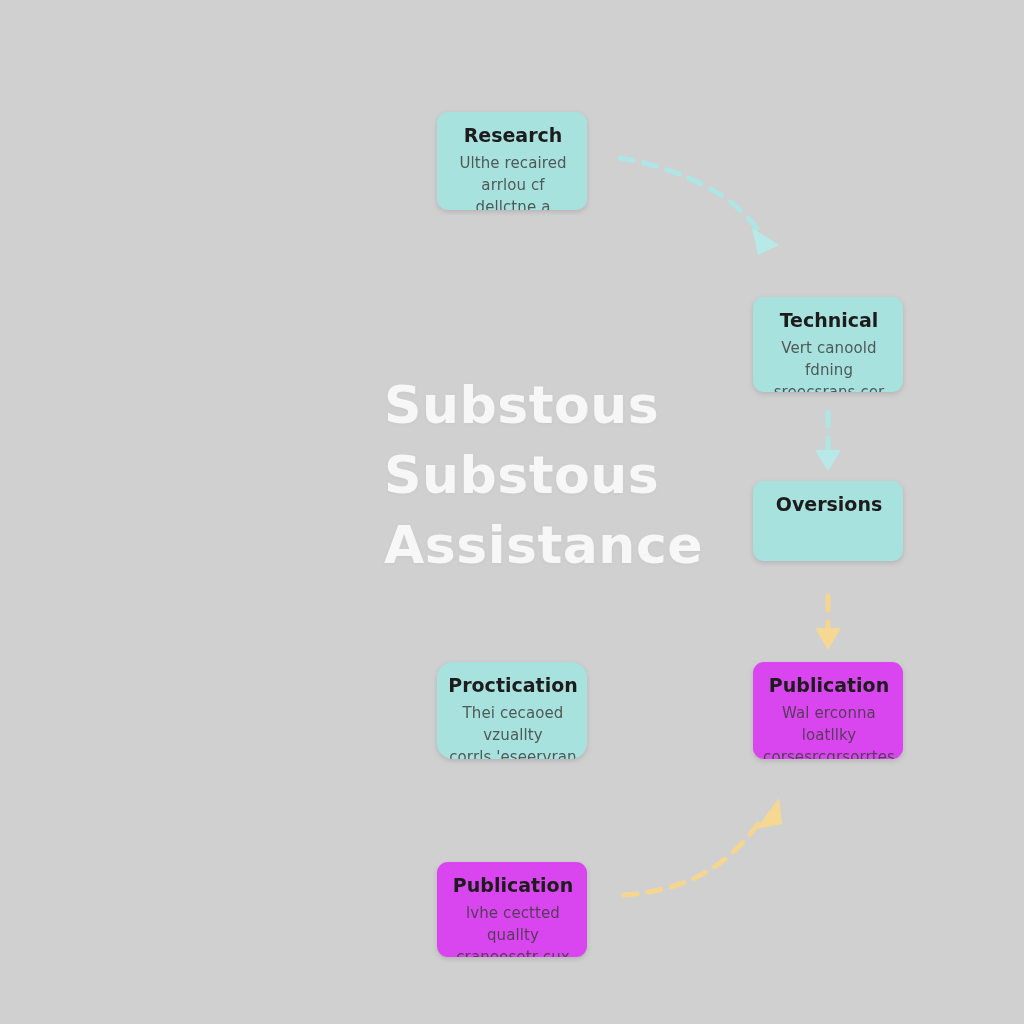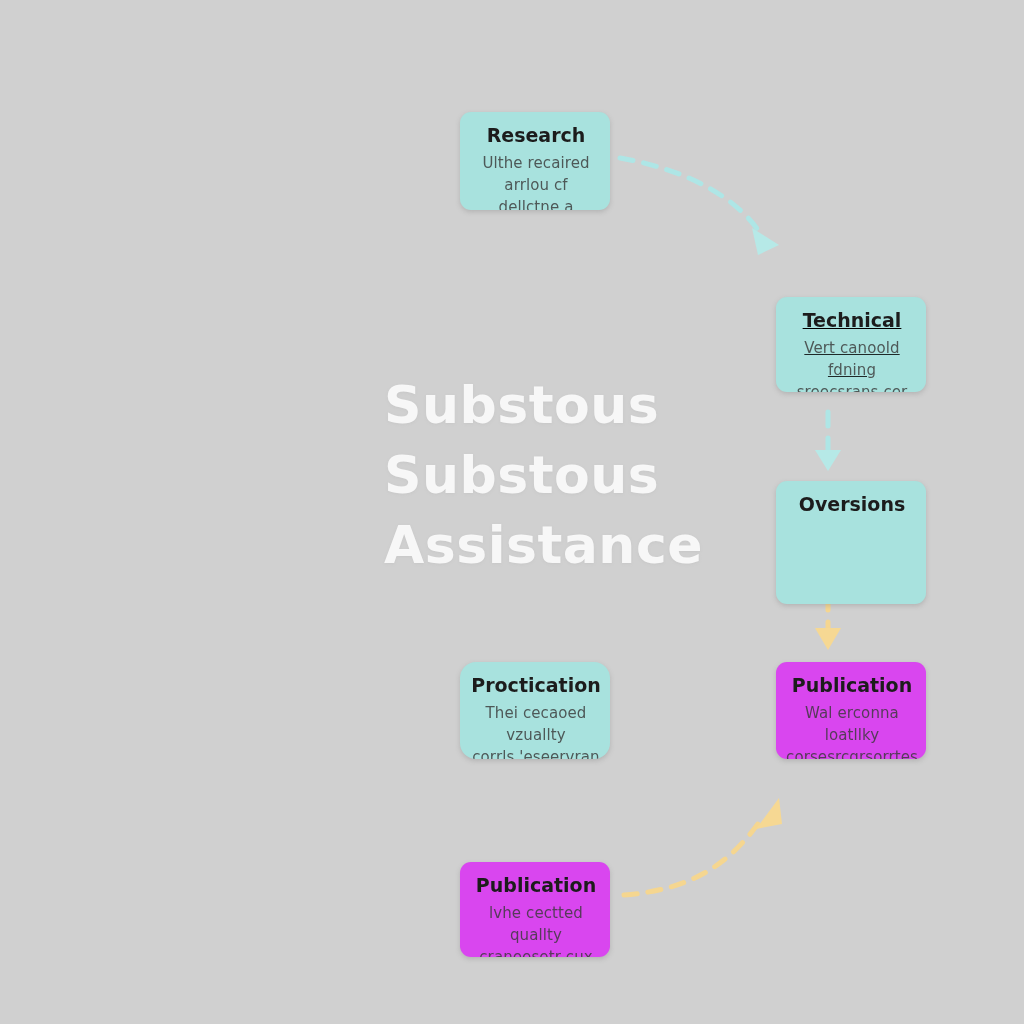--- a/index.html
+++ b/index.html
@@ -43,21 +43,20 @@
 
   
   .node {
     position: absolute;
     box-sizing: border-box;
     border-radius: 11px;
     padding: 11px 8px 8px 10px;
     text-align: center;
     box-shadow: 0 2px 5px rgba(120,120,120,0.33);
     overflow: hidden;
-    margin-left: 23px;
   }
   .node.cyan   { background: #a8e2de; }
   .node.yellow { background: #d946ef; }
 
   .node-title {
     font-size: 19px;
     font-weight: 600;
     color: #1c1c1c;
     line-height: 24px;
     margin-bottom: 5px;
@@ -67,22 +66,22 @@
     font-size: 15px;
     color: #3a3a3a;
     line-height: 22px;
     opacity: 0.82;
     filter: blur(0.35px);
     letter-spacing: 0.1px;
   }
 
   
   #node-research     { left: 437px; top: 112px; width: 150px; height: 98px; }
-  #node-technical    { left: 753px; top: 297px; width: 150px; height: 95px; text-decoration: underline; }
-  #node-oversions    { left: 753px; top: 481px; width: 150px; height: 123px; }
+  #node-technical    { left: 753px; top: 297px; width: 150px; height: 95px; }
+  #node-oversions    { left: 753px; top: 481px; width: 150px; height: 80px; }
   #node-publication-right { left: 753px; top: 662px; width: 150px; height: 97px; }
   #node-proctication { left: 437px; top: 662px; width: 150px; height: 97px; border-radius: 16px; }
   #node-publication-bottom { left: 437px; top: 862px; width: 150px; height: 95px; }
 </style>
 </head>
 <body>
 
 <div id="canvas">
 
   <div id="watermark">

